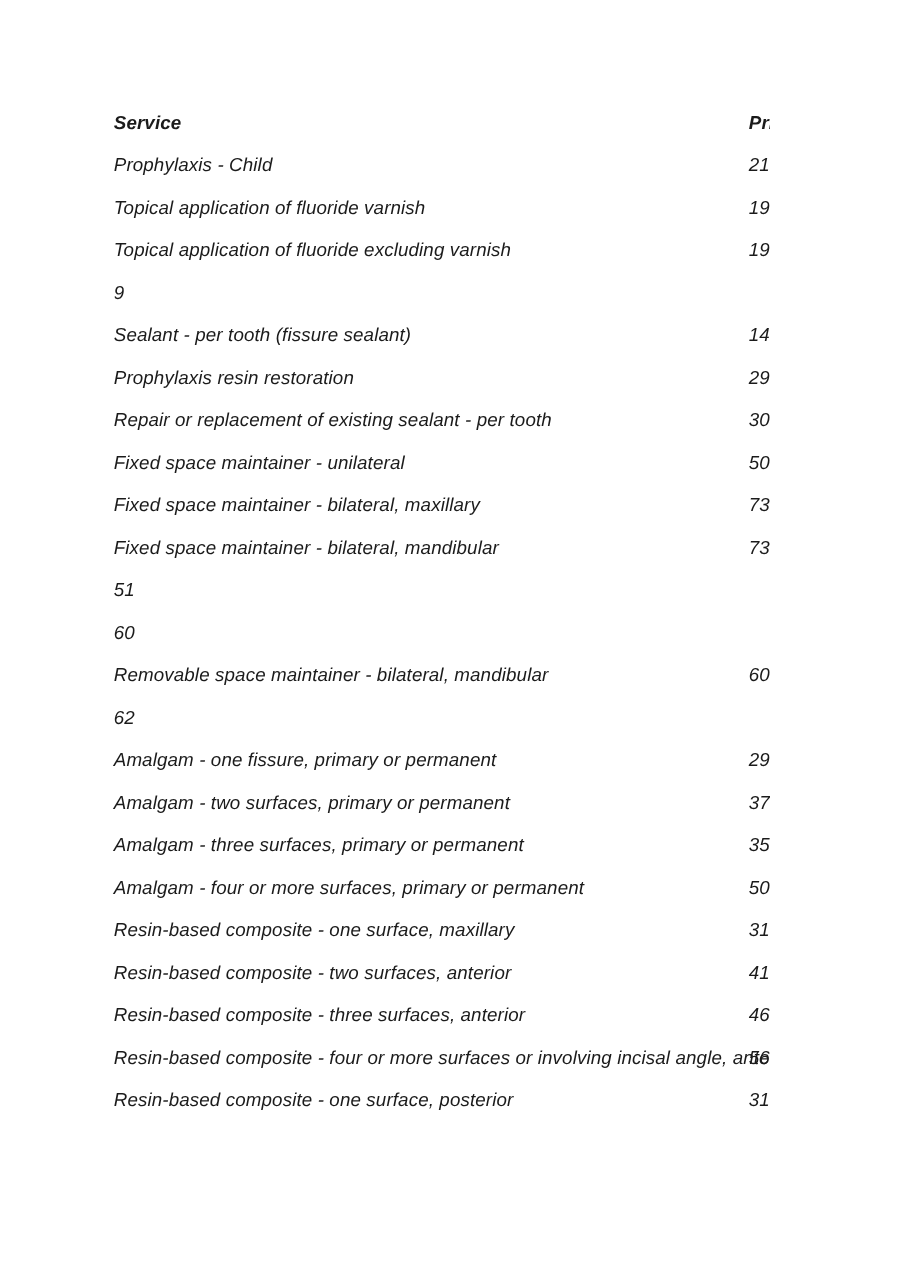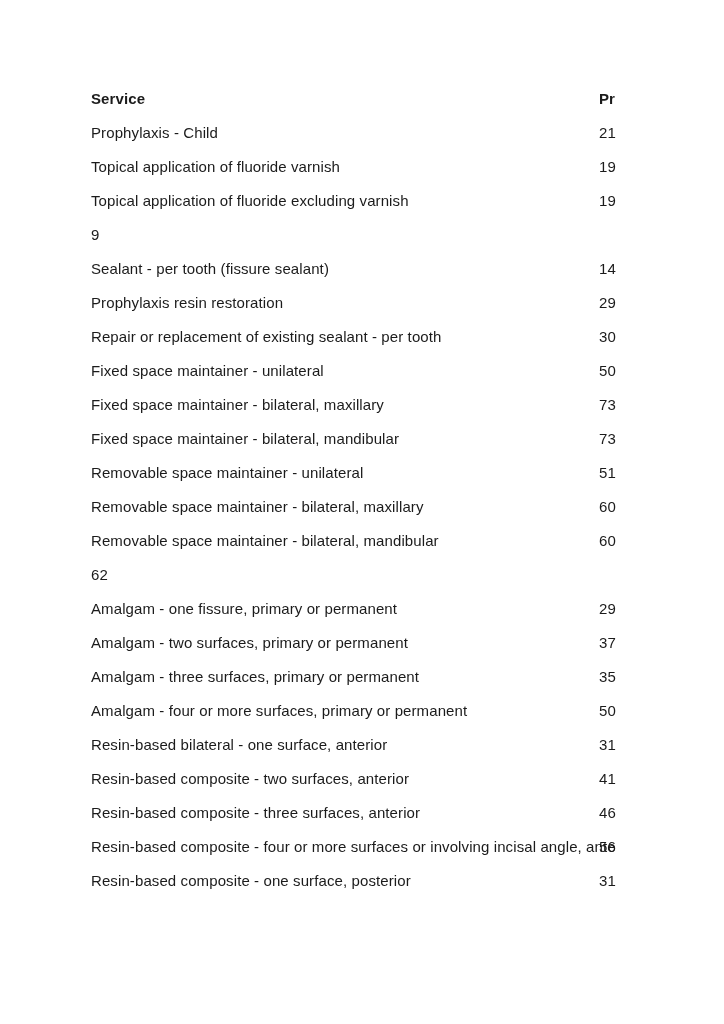--- a/index.html
+++ b/index.html
@@ -8,20 +8,21 @@
     background: #ffffff;
   }
   .page {
     position: relative;
     width: 616px;
     height: 1024px;
     background: #ffffff;
     overflow: hidden;
     font-family: "Liberation Sans", "DejaVu Sans", sans-serif;
     color: #1b1b1b;
+    font-style: italic;
   }
   .price-table {
     position: absolute;
     left: 91px;
     top: 82px;
     width: 585px;
   }
   .row {
     display: grid;
     grid-template-columns: 508px 1fr;
@@ -81,25 +82,23 @@
         </div>
         <div class="row">
           <span class="svc">Fixed space maintainer - bilateral, maxillary</span>
           <span class="prc">73</span>
         </div>
         <div class="row">
           <span class="svc">Fixed space maintainer - bilateral, mandibular</span>
           <span class="prc">73</span>
         </div>
         <div class="row">
-          <span class="svc">Removable space maintainer - unilateral</span>
           <span class="prc">51</span>
         </div>
         <div class="row">
-          <span class="svc">Removable space maintainer - bilateral, maxillary</span>
           <span class="prc">60</span>
         </div>
         <div class="row">
           <span class="svc">Removable space maintainer - bilateral, mandibular</span>
           <span class="prc">60</span>
         </div>
         <div class="row">
           <span class="prc">62</span>
         </div>
         <div class="row">
@@ -112,21 +111,21 @@
         </div>
         <div class="row">
           <span class="svc">Amalgam - three surfaces, primary or permanent</span>
           <span class="prc">35</span>
         </div>
         <div class="row">
           <span class="svc">Amalgam - four or more surfaces, primary or permanent</span>
           <span class="prc">50</span>
         </div>
         <div class="row">
-          <span class="svc">Resin-based bilateral - one surface, anterior</span>
+          <span class="svc">Resin-based composite - one surface, maxillary</span>
           <span class="prc">31</span>
         </div>
         <div class="row">
           <span class="svc">Resin-based composite - two surfaces, anterior</span>
           <span class="prc">41</span>
         </div>
         <div class="row">
           <span class="svc">Resin-based composite - three surfaces, anterior</span>
           <span class="prc">46</span>
         </div>

